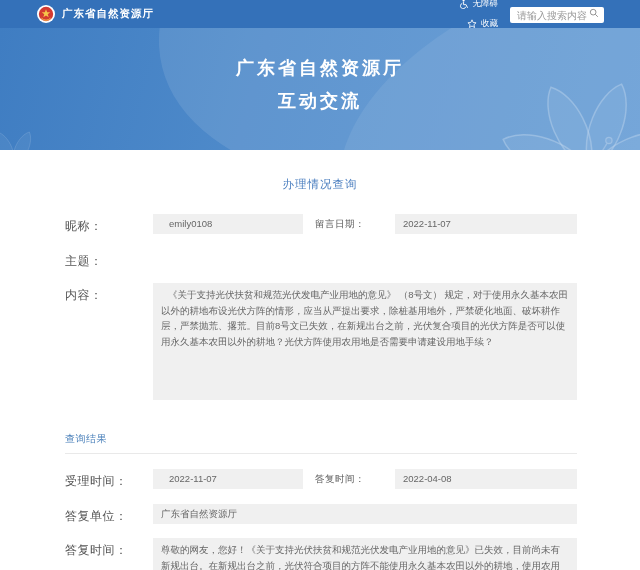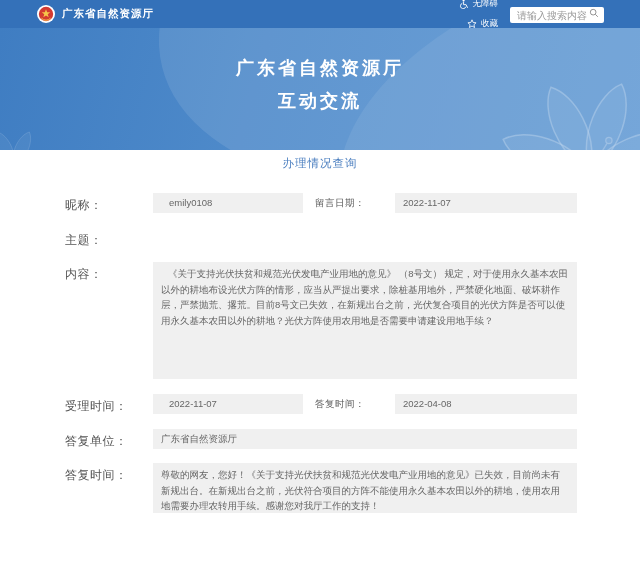--- a/index.html
+++ b/index.html
@@ -28,21 +28,21 @@
   .sweep2 { position:absolute; width:560px; height:300px; border-radius:50%;
      background:rgba(255,255,255,0.08); left:330px; top:-60px; transform:rotate(-18deg); }
   .flower { position:absolute; opacity:0.55; }
   .flower-big { width:210px; height:210px; right:-55px; bottom:-105px; }
   .flower-small { width:95px; height:95px; left:-30px; bottom:-55px; transform:rotate(25deg); }
   .banner-titles { position:relative; z-index:2; text-align:center; padding-top:24px; }
   .banner-line { color:#ffffff; font-size:18px; font-weight:bold; letter-spacing:3px; line-height:33px; }
 
   
   .card { background:#ffffff; }
-  .page-title { text-align:center; color:#4a7ebf; font-size:11.5px; padding-top:6px; letter-spacing:1px; }
+  .page-title { text-align:center; color:#4a7ebf; font-size:11.5px; padding-top:27px; letter-spacing:1px; }
 
   .form { width:512px; margin-left:65px; }
   .row { display:flex; align-items:flex-start; }
   .lbl { width:88px; flex:none; font-size:12px; color:#555555; padding-top:4px; letter-spacing:0.5px; }
   .lbl2 { width:80px; flex:none; margin-left:12px; font-size:9.5px; color:#555555; padding-top:4px; letter-spacing:0.5px; }
   .box { background:#f0f0f0; font-size:9.5px; color:#666666; padding:4px 8px; min-height:20px; line-height:12px; }
   .box-short { width:150px; flex:none;padding-left:16px; }
   .box-grow { flex:1; }
   .box-tall { height:117px; line-height:15.5px; overflow:hidden; }
   .box-reply { height:50px; line-height:15.5px; overflow:hidden; }
@@ -161,20 +161,23 @@
     <div class="row r2">
       <div class="lbl">主题：</div>
     </div>
 
     <div class="row r3">
       <div class="lbl">内容：</div>
       <div class="box box-grow box-tall indent">《关于支持光伏扶贫和规范光伏发电产业用地的意见》 （8号文） 规定，对于使用永久基本农田以外的耕地布设光伏方阵的情形，应当从严提出要求，除桩基用地外，严禁硬化地面、破坏耕作层，严禁抛荒、撂荒。目前8号文已失效，在新规出台之前，光伏复合项目的光伏方阵是否可以使用永久基本农田以外的耕地？光伏方阵使用农用地是否需要申请建设用地手续？</div>
     </div>
   </div>
 
+  <div class="result-head">
+    <span class="result-title">查询结果</span>
+  </div>
 
   <div class="form">
     <div class="row r4">
       <div class="lbl">受理时间：</div>
       <div class="box box-short">2022-11-07</div>
       <div class="lbl2">答复时间：</div>
       <div class="box box-grow">2022-04-08</div>
     </div>
 
     <div class="row r5">

